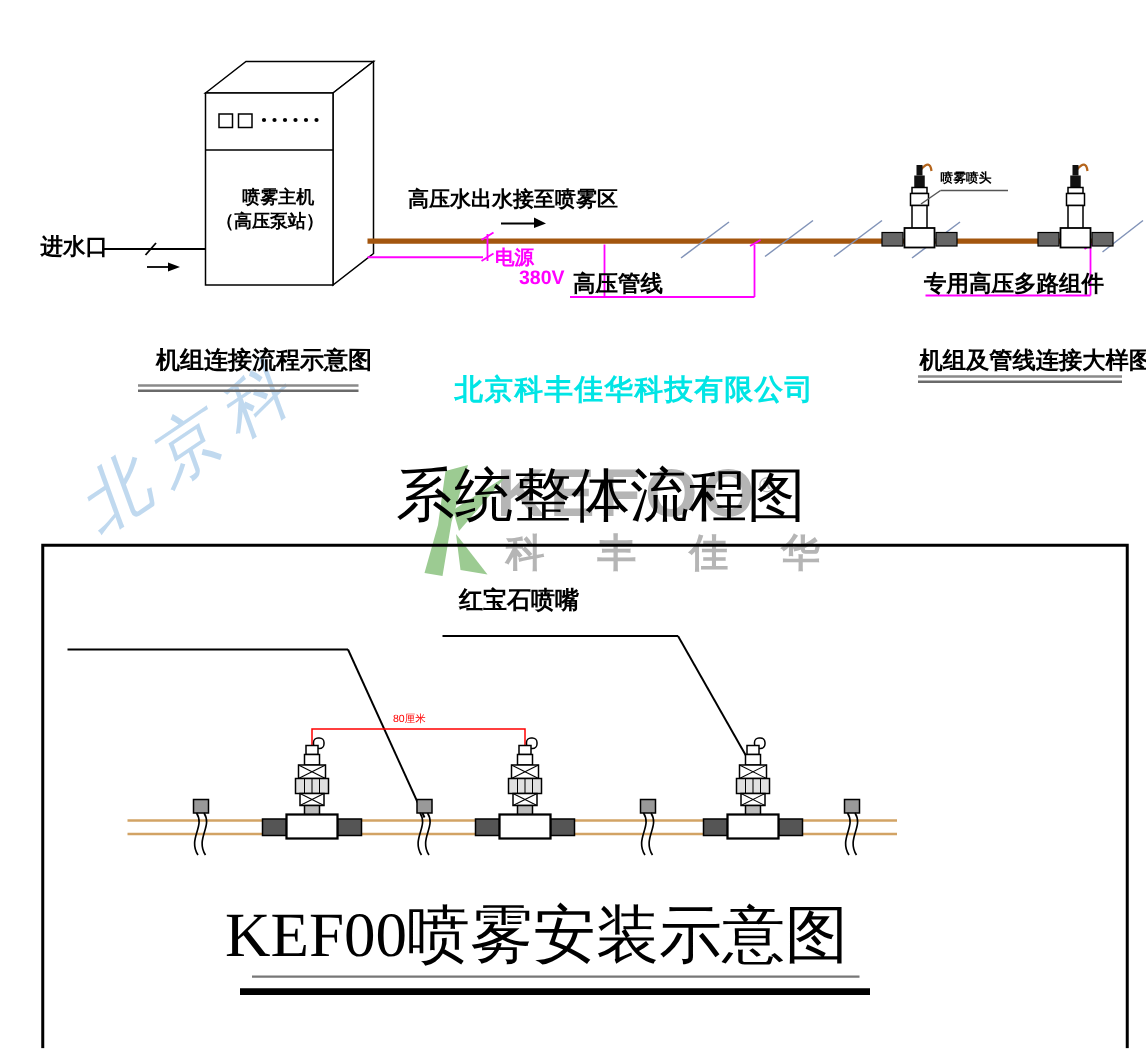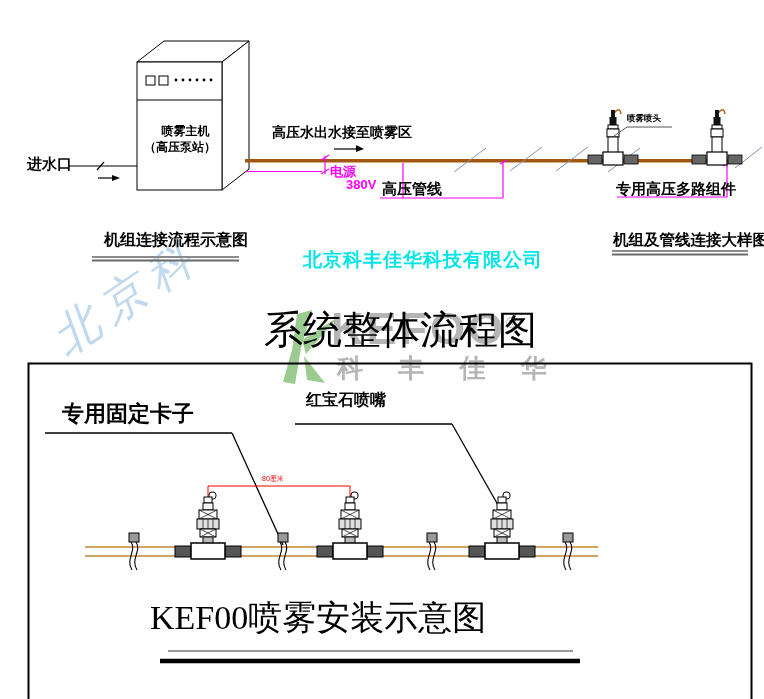--- a/index.html
+++ b/index.html
@@ -253,21 +253,20 @@
   <div class="lbl" style="left:616px;top:180px;font-size:15px;text-align:center;">专用高压多路组件</div>
 
   <div class="lbl" style="left:104px;top:230px;font-size:16px;">机组连接流程示意图</div>
 
   <div class="lbl" style="left:613px;top:230px;font-size:15.5px;">机组及管线连接大样图</div>
 
   <div class="lbl cyan" style="left:303px;top:247px;font-size:19px;letter-spacing:1px;">北京科丰佳华科技有限公司</div>
 
   <div class="lbl serif" style="left:264px;top:303px;font-size:39px;text-align:center;">系统整体流程图</div>
 
-  <div class="lbl" style="left:62px;top:399px;font-size:22px;">专用固定卡子</div>
 
   <div class="lbl" style="left:306px;top:390px;font-size:16px;">红宝石喷嘴</div>
 
   <div class="lbl red" style="left:262px;top:474px;font-size:7px;">80厘米</div>
 
-  <div class="lbl serif" style="left:150px;top:595px;font-size:34px;">KEF00喷雾安装示意图</div>
+  <div class="lbl serif" style="left:150px;top:595px;font-size:42px;">KEF00喷雾安装示意图</div>
 
 </div>
 
 </body></html>

